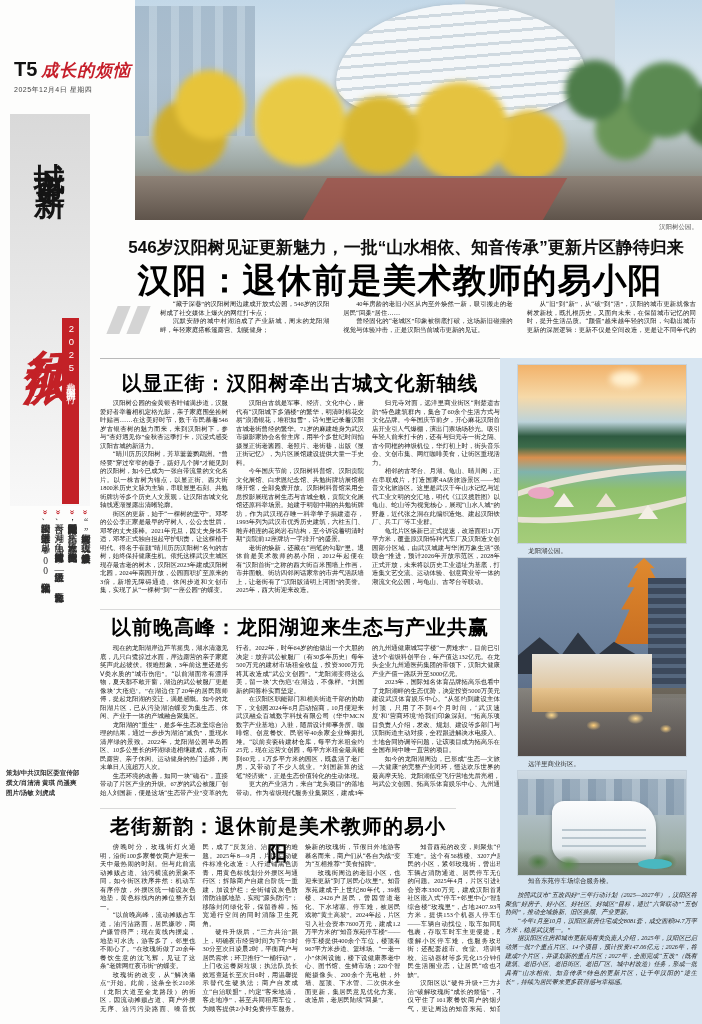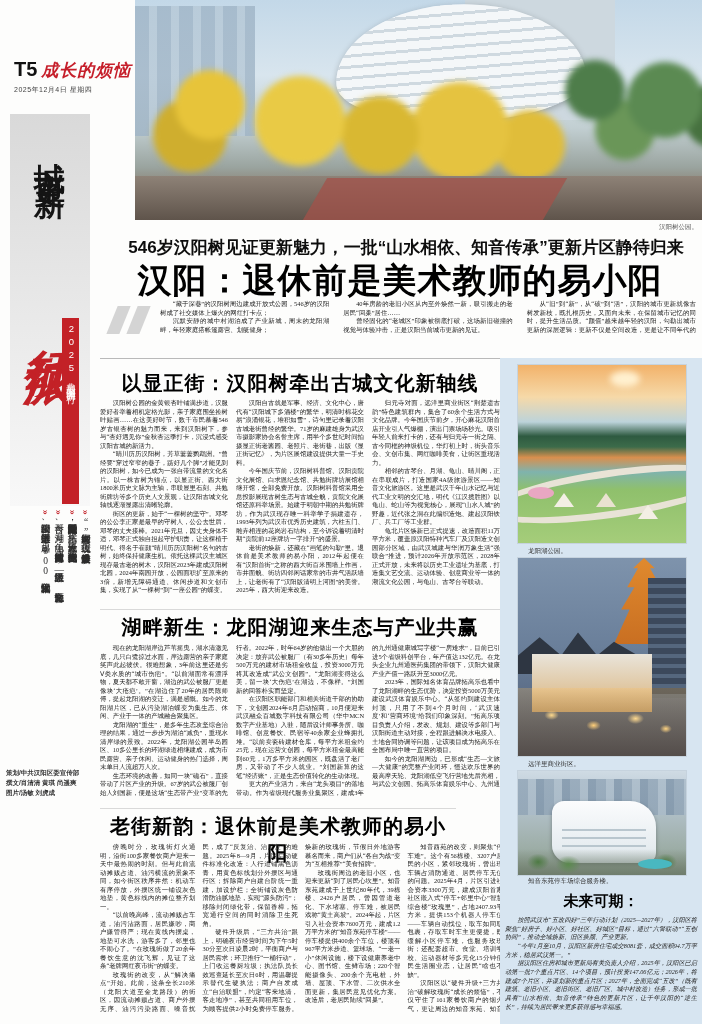--- a/index.html
+++ b/index.html
@@ -142,21 +142,21 @@
     <p>街区的更新，始于“一棵树的坚守”。邓琴的公公李正家是最早的守树人，公公去世后，邓琴的丈夫接棒。2021年元旦，因丈夫身体不适，邓琴正式独自担起守护职责，让这棵植于明代、得名于崔颢“晴川历历汉阳树”名句的古树，始终保持健康生机。依托这棵武汉主城区现存最古老的树木，汉阳区2023年建成汉阳树北园，2024年南园开放，公园面积扩至原来的3倍，新增无障碍通道、休闲步道和文创市集，实现了从“一棵树”到“一座公园”的蝶变。</p>
     <p>汉阳自古就是军事、经济、文化中心，唐代有“汉阳城下多酒楼”的繁华，明清时棉花交易“浪涌银花，堆积如雪”，诗句里记录着汉阳古城老街曾经的繁华。71岁的麻建雄身为武汉市摄影家协会名誉主席，用半个多世纪时间拍摄显正街老酱园、老照片、老街巷，出版《显正街记忆》，为片区展馆建设提供大量一手史料。</p>
     <p>今年国庆节前，汉阳树科普馆、汉阳贡院文化展馆、白求恩纪念馆、共勉街牌坊展馆相继开馆，全部免费开放。汉阳树科普馆采用全息投影展现古树生态与古城全貌，贡院文化展馆还原科举场景。始建于明朝中期的共勉街牌坊，作为武汉现存唯一科举学子捐建遗存，1993年列为武汉市优秀历史建筑，六柱五门、雕卉相连的花岗岩石结构，至今诉说着明清时期“贡院前12座牌坊一字排开”的盛景。</p>
     <p>老街的焕新，还藏在“画笔的勾勒”里。退休前是美术教师的易小阳，2012年起便在有“汉阳首街”之称的西大街百米围墙上作画，市井面貌、街坊四邻闲话家常的市井气活跃墙上，让老街有了“汉阳版清明上河图”的美誉。2025年，西大街迎来改造。</p>
     <p>归元寺对面，远洋里商业街区“荆楚遗古韵”特色建筑群内，集合了60余个生活方式与文化品牌。今年国庆节前夕，开心麻花汉阳首店开业引人气爆棚，演出门票场场秒光。吸引年轻人前来打卡的，还有与归元寺一街之隔、古今同框的神级机位，华灯初上时，街头音乐会、文创市集、网红咖啡美食，让街区重现活力。</p>
     <p>相邻的古琴台、月湖、龟山、晴川阁，正在串联成片，打造国家4A级旅游景区——知音文化旅游区。这里是武汉千年山水记忆与近代工业文明的交汇地，明代《江汉揽胜图》以龟山、蛇山等为视觉核心，展现“山水人城”的野趣，近代张之洞在此编织造炮、建起汉阳铁厂、兵工厂等工业群。</p>
     <p>龟北片区焕新已正式提速，改造面积11万平方米，覆盖原汉阳特种汽车厂及汉阳造文创园部分区域，由武汉城建与华润万象生活“强联合”推进，预计2026年开放示范区，2028年正式开放，未来将以历史工业遗址为基底，打造集文艺交流、运动体验、创意商业等一体的潮流文化公园，与龟山、古琴台等联动。</p>
   </div>
 
 <div class="abs rule" style="left:100px;top:609px;width:400px;background:#d9d9d9;"></div>
-<div class="abs art-title a2t">湖畔新生：龙阳湖迎来生态与产业共赢</div>
+<div class="abs art-title a2t">以前晚高峰：龙阳湖迎来生态与产业共赢</div>
 <div class="abs body a2b">
     <p>现在的龙阳湖岸边芦苇摇曳，湖水清澈见底，几只白鹭掠过水面，岸边露营的亲子家庭笑声此起彼伏。很难想象，3年前这里还是劣Ⅴ类水质的“城市伤疤”。“以前湖面常有漂浮物，夏天都不敢开窗，湖边的武公被服厂更是像块‘大疮疤’。”在湖边住了20年的居民陈师傅，提起龙阳湖的变迁，满是感慨。如今的龙阳湖片区，已从污染湖泊蝶变为集生态、休闲、产业于一体的产城融合聚集区。</p>
     <p>龙阳湖的“重生”，是多年生态攻坚综合治理的结果，通过一步步为湖泊“减负”，重现水清岸绿的景致。2022年，龙阳湖公园半岛园区、10多公里长的环湖绿道相继建成，成为市民露营、亲子休闲、运动健身的热门选择，周末单日人流超万人次。</p>
     <p>生态环境的改善，如同一块“磁石”，直接带动了片区产业的升级。67岁的武公被服厂创始人刘国新，便是这场“生态带产业”变革的先行者。2022年，时年64岁的他做出一个大胆的决定：放弃武公被服厂（有30多年历史）每年500万元的建材市场租金收益，投资3000万元将其改造成“武公文创园”。“龙阳湖变得这么美，留一块‘大伤疤’在湖边，不像样。”刘国新的回答朴实而坚定。</p>
     <p>在汉阳区职能部门和相关街道干部的协助下，文创园2024年6月启动招商，10月便迎来武汉融众百城数字科技有限公司（华中MCN数字产业基地）入驻，随后设计师事务所、咖啡馆、创意餐饮、民宿等40余家企业蜂拥扎堆。“以前卖瓷砖建材仓库，每平方米租金约25元，现在运营文创园，每平方米租金最高能到60元，1万多平方米的园区，既盘活了老厂房，又带动了不少人就业。”刘国新算的这笔“经济账”，正是生态价值转化的生动体现。</p>
     <p>更大的产业活力，来自“龙头项目”的落地带动。作为省级现代服务业集聚区，建成3年的九州通健康城写字楼“一房难求”，目前已引进5个省级科创平台，年产值达132亿元。在龙头企业九州通医药集团的带领下，汉阳大健康产业产值一路跃升至3000亿元。</p>
     <p>2023年，国际知名体育品牌拓高乐也看中了龙阳湖畔的生态优势，决定投资5000万美元建设武汉体育娱乐中心。“从签约到建设主体封顶，只用了不到4个月时间，‘武汉速度’和‘营商环境’给我们印象深刻。”拓高乐项目负责人介绍，发改、规划、建设等多部门与汉阳街道主动对接，全程跟进解决水电接入、土地合同协调等问题，让该项目成为拓高乐在全国布局中唯一直营的项目。</p>
     <p>如今的龙阳湖周边，已形成“生态—文旅—大健康”的完整产业闭环，恒达欢乐世界的最高摩天轮、龙阳湖低空飞行营地先后亮相，与武公文创园、拓高乐体育娱乐中心、九州通健康城联动发展。昔日的污染湖泊变身“产业新城”，带动片区就业与经济活力持续升腾。</p>
   </div>
 
@@ -195,20 +195,19 @@
   <div class="photo ph3">
     <div class="sky"></div>
       <div class="bld"></div>
       <div class="win"></div>
       <div class="trees"></div>
       <div class="pool"></div>
   </div>
   <div class="p-cap" style="top:519px;">知音东苑停车场综合服务楼。</div>
 
   <div class="future abs" style="left:5px;top:528px;width:192px;">
-    <div class="f-t1">未来可期：</div>
     <div class="f-body">
         <p>按照武汉市“五改四好”三年行动计划（2025—2027年），汉阳区将聚焦“好房子、好小区、好社区、好城区”目标，通过“六警联动”“五创协同”，推动全域焕新、旧区换颜、产业更新。</p>
         <p>“今年1月至10月，汉阳区新房住宅成交8081套，成交面积94.7万平方米，稳居武汉第一。”</p>
         <p>据汉阳区住房和城市更新局有关负责人介绍，2025年，汉阳区已启动第一批7个重点片区、14个项目，预计投资147.06亿元；2026年，将建成7个片区，并谋划新的重点片区；2027年，全面完成“五改”（既有建筑、老旧小区、老旧街区、老旧厂区、城中村改造）任务，形成一批具有“山水相依、知音传承”特色的更新片区，让千年汉阳的“逆生长”，持续为居民带来更多获得感与幸福感。</p>
       </div>
   </div>
 </div>
 
 </body></html>

